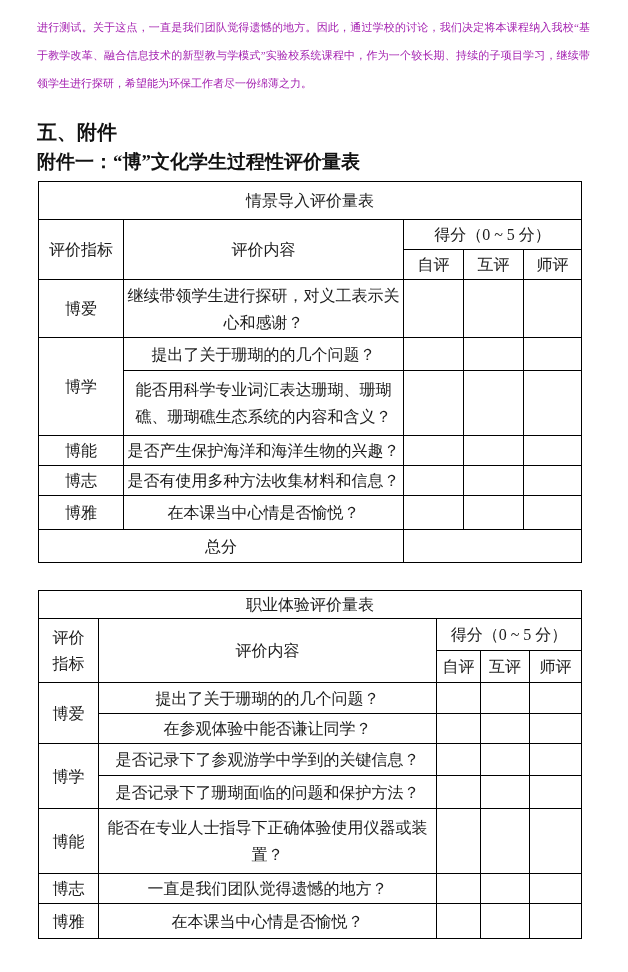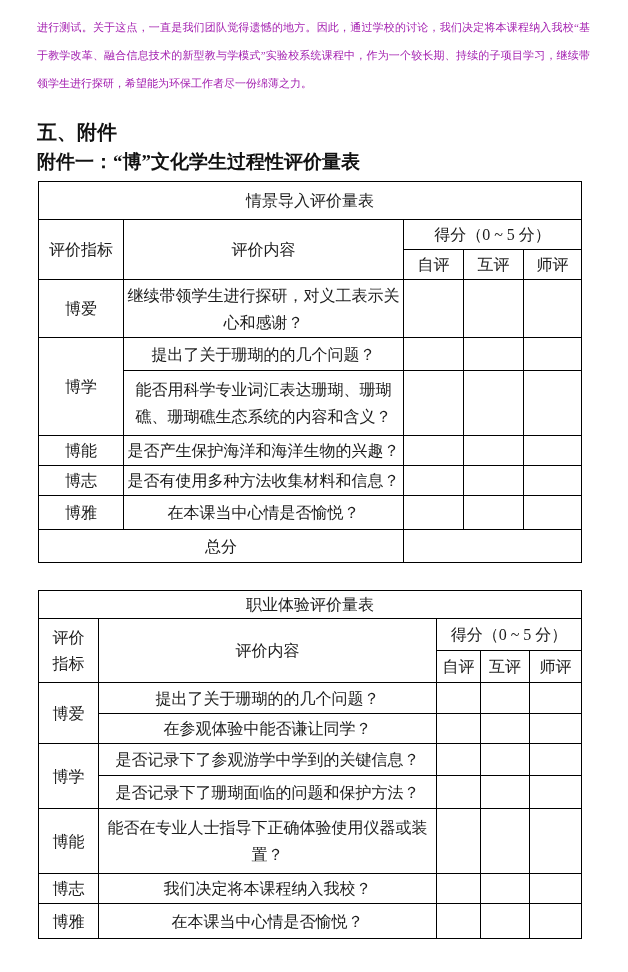--- a/index.html
+++ b/index.html
@@ -196,21 +196,21 @@
     </tr>
     <tr class="h65">
       <td>博能</td>
       <td>能否在专业人士指导下正确体验使用仪器或装置？</td>
       <td></td>
       <td></td>
       <td></td>
     </tr>
     <tr class="h30">
       <td>博志</td>
-      <td>我们决定将本课程纳入我校？</td>
+      <td>一直是我们团队觉得遗憾的地方？</td>
       <td></td>
       <td></td>
       <td></td>
     </tr>
     <tr class="h35">
       <td>博雅</td>
       <td>在本课当中心情是否愉悦？</td>
       <td></td>
       <td></td>
       <td></td>

